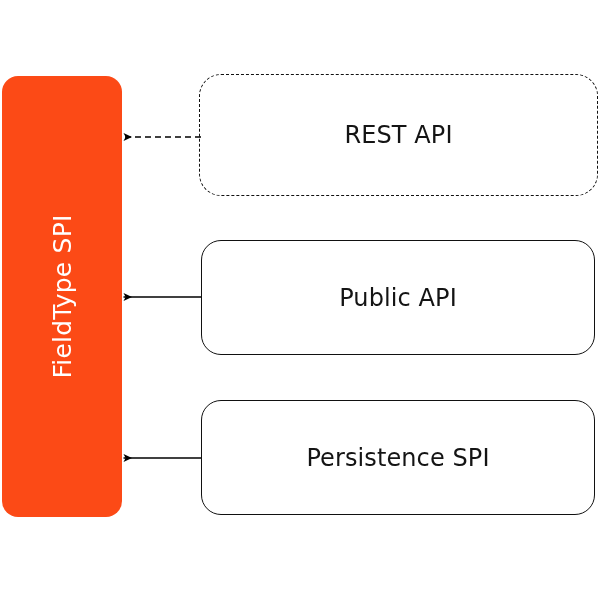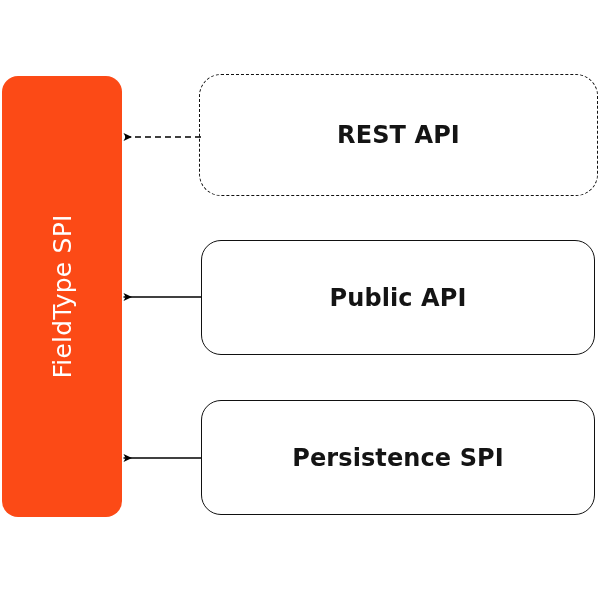--- a/index.html
+++ b/index.html
@@ -49,21 +49,20 @@
   }
 
   
   .node {
     position: absolute;
     box-sizing: border-box;
     background: #ffffff;
     display: flex;
     align-items: center;
     justify-content: center;
-    font-weight: bold;
   }
   .node-label {
     color: #141414;
     font-size: 24px;
     line-height: 1;
     letter-spacing: 0.1px;
     white-space: nowrap;
   }
 
   .node-rest {

